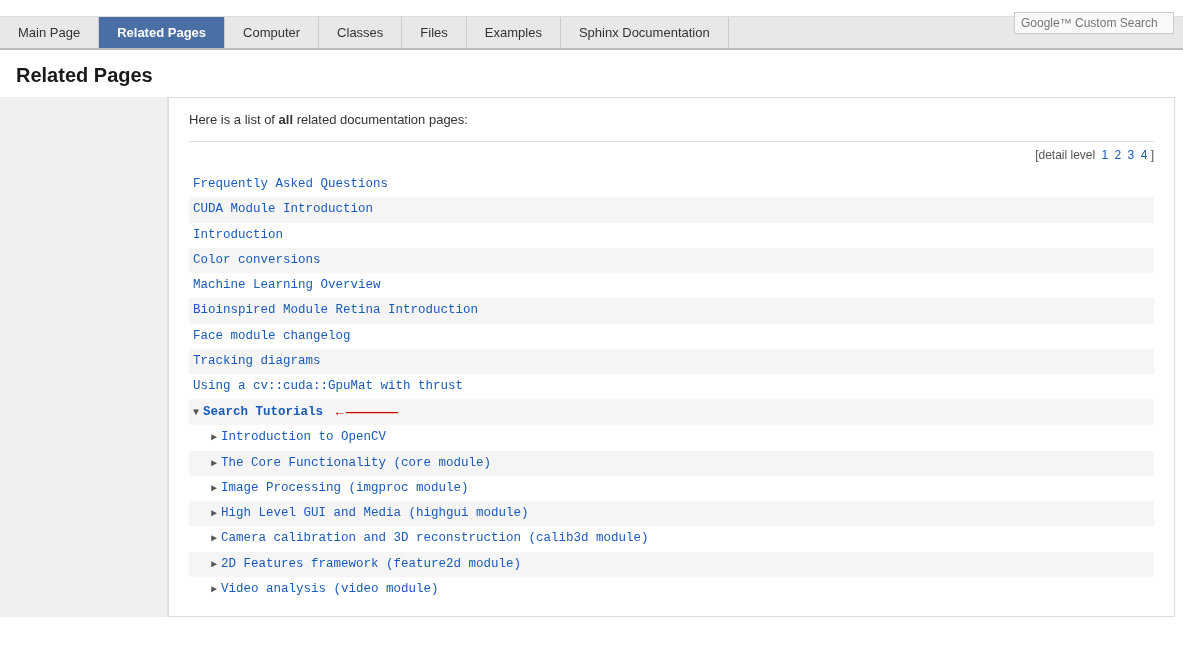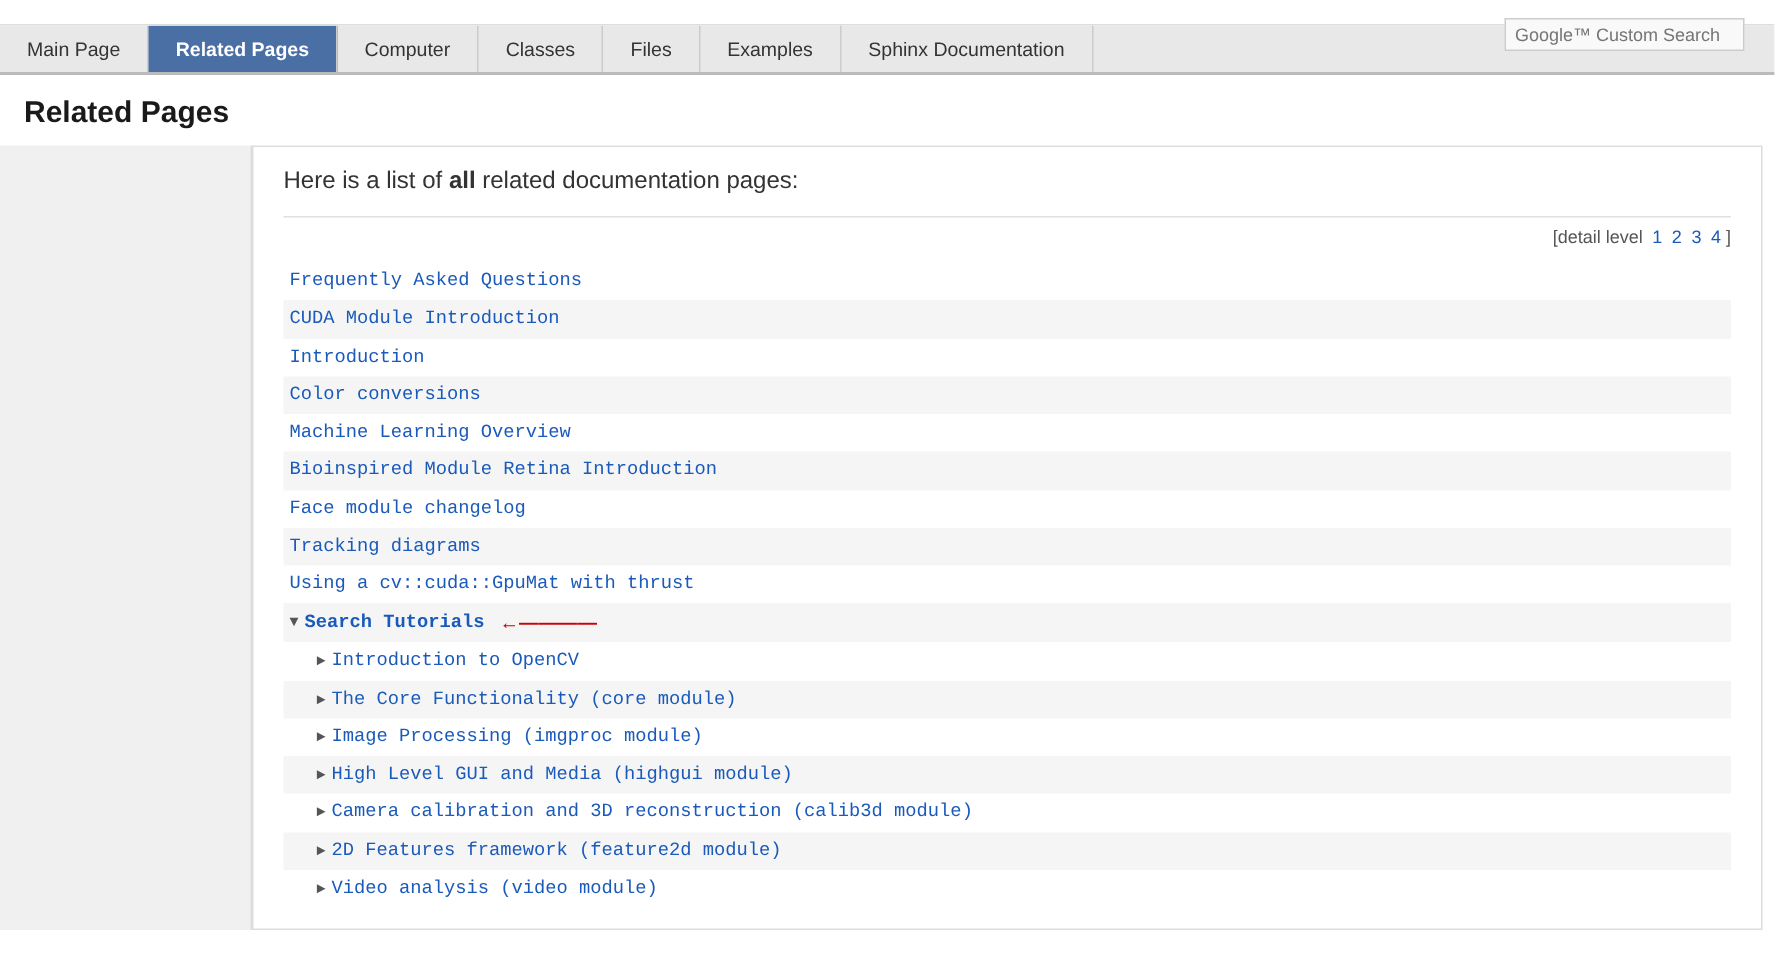--- a/index.html
+++ b/index.html
@@ -42,21 +42,21 @@
       font-size: 22px;
       color: #555;
       margin-left: 8px;
     }
     #app-subtitle {
       font-size: 12px;
       color: #555;
     }
     #search-area {
       position: absolute;
-      right: 20px;
+      right: 9px;
       top: 12px;
     }
     #search-input {
       border: 1px solid #ccc;
       padding: 3px 6px;
       font-size: 12px;
       width: 160px;
       background: #f9f9f9;
       color: #666;
     }
@@ -104,21 +104,21 @@
     }
     #main-content {
       flex: 1;
       padding: 14px 20px;
       background: #fff;
       border: 1px solid #ddd;
       margin: 0 8px 0 0;
     }
 
     #intro-text {
-      font-size: 16px;
+      font-size: 13px;
       color: #333;
       margin-bottom: 0;
       padding-bottom: 8px;
     }
     #intro-text span.highlight {
       font-weight: bold;
     }
 
     
     #detail-level-row {

